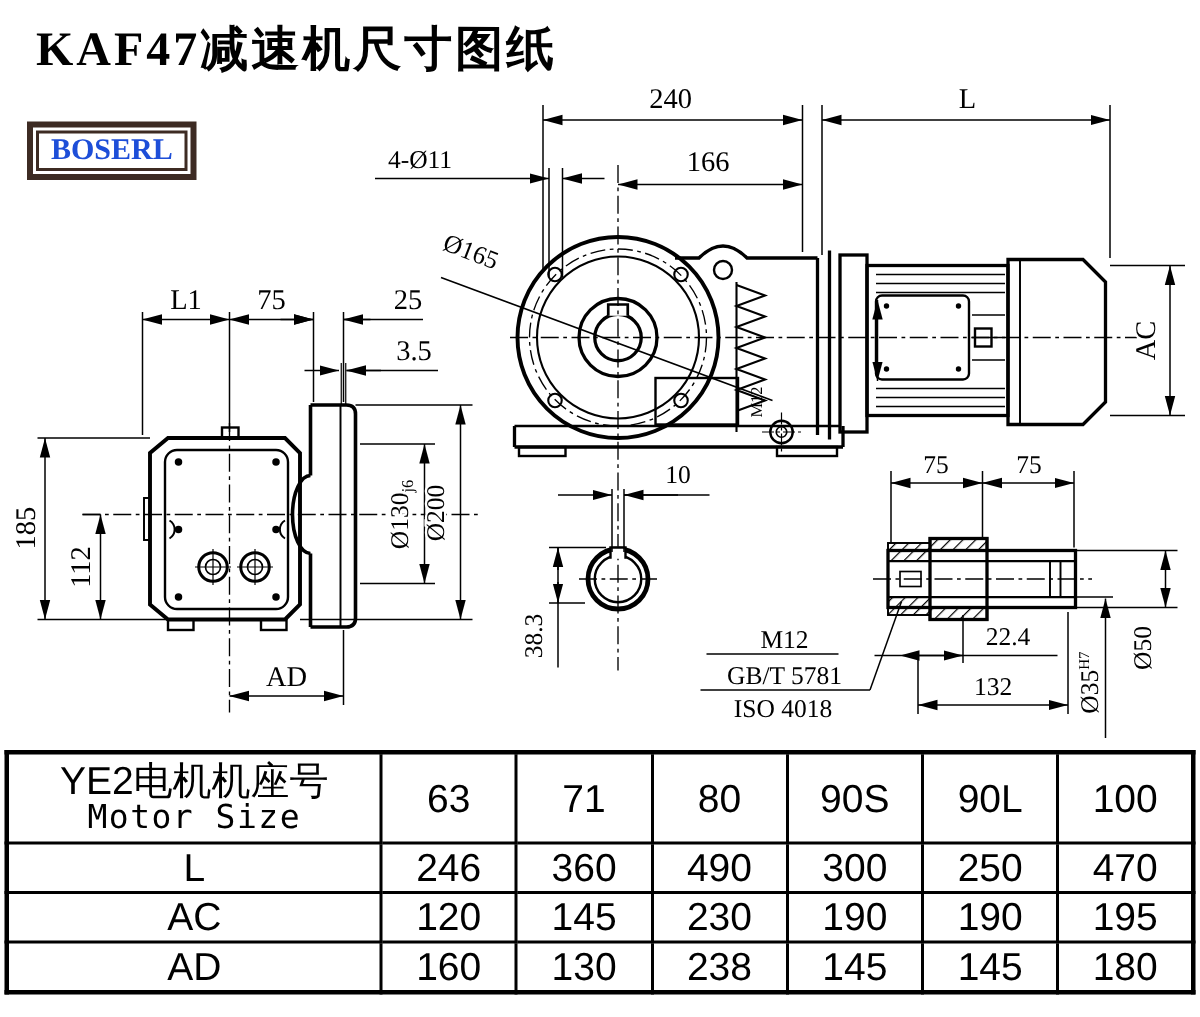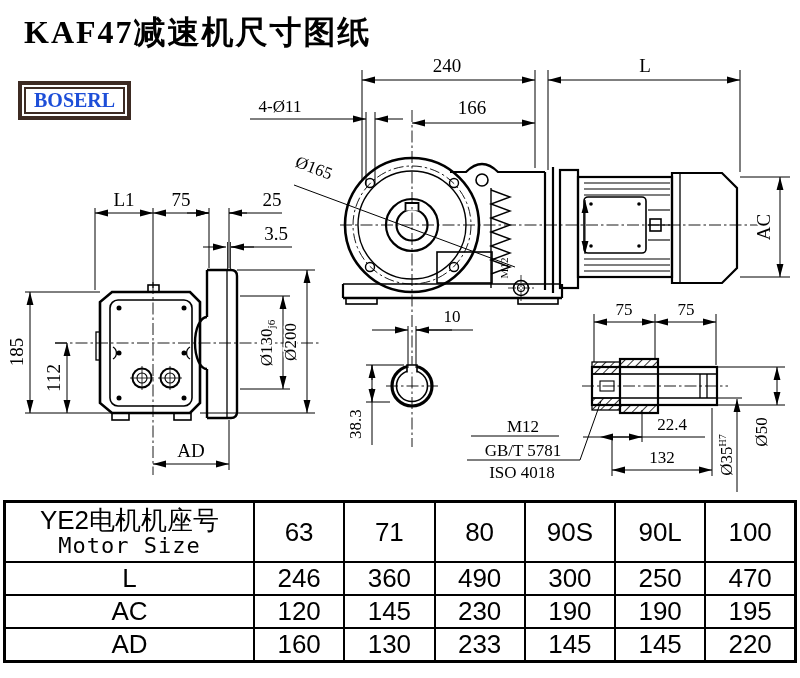--- a/index.html
+++ b/index.html
@@ -308,20 +308,20 @@
       <td>145</td>
       <td>230</td>
       <td>190</td>
       <td>190</td>
       <td>195</td>
     </tr>
     <tr class="row">
       <td>AD</td>
       <td>160</td>
       <td>130</td>
-      <td>233</td>
+      <td>238</td>
       <td>145</td>
       <td>145</td>
-      <td>220</td>
+      <td>180</td>
     </tr>
   </tbody>
     </table>
 </div>
 
 </body></html>

